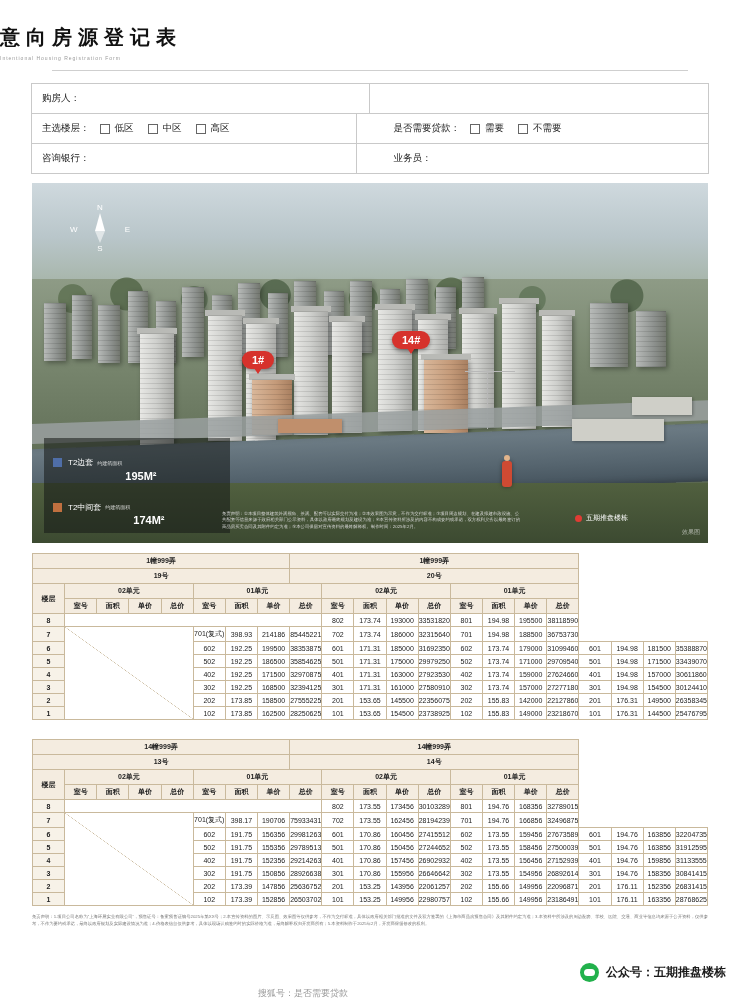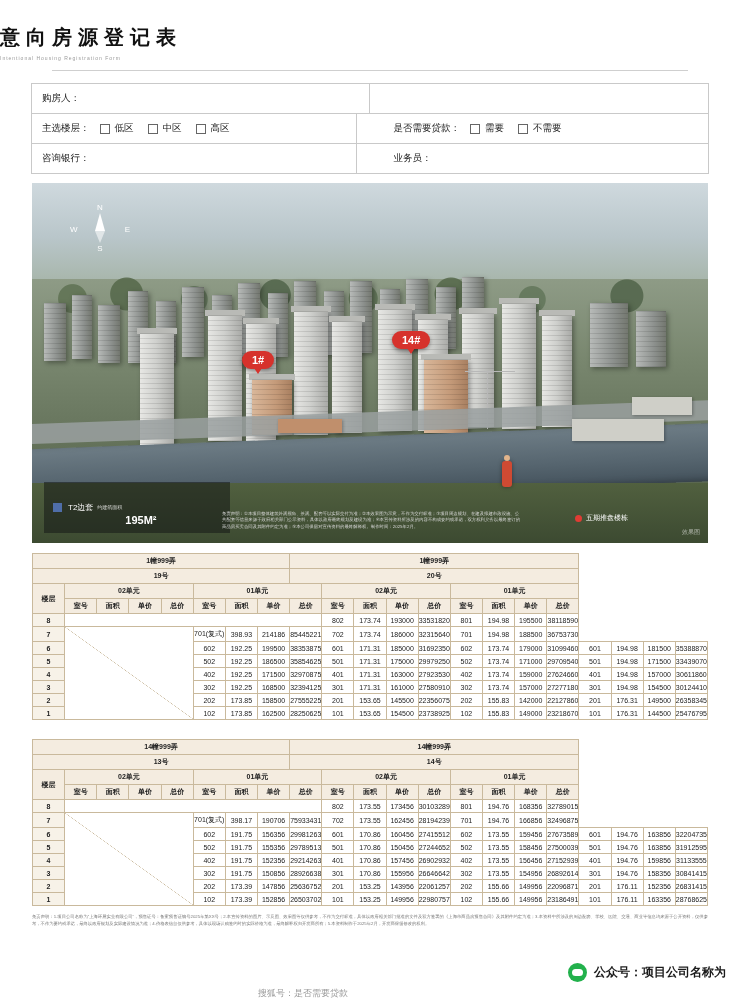--- a/index.html
+++ b/index.html
@@ -320,20 +320,26 @@
     <div class="tag" style="left:210px;top:168px;">1#</div>
     <div class="tag" style="left:360px;top:148px;">14#</div>
 
     <div class="legend">
       <div class="item">
         <i class="sw blue"></i>
         <span>T2边套</span>
         <span class="sub">约建筑面积</span>
         <span class="big">195M²</span>
       </div>
+      <div class="item">
+        <i class="sw orange"></i>
+        <span>T2中间套</span>
+        <span class="sub">约建筑面积</span>
+        <span class="big">174M²</span>
+      </div>
     </div>
 
     <div class="disclaimer">免责声明：①本项目整体建筑外观视角、景观、配套等以实际交付为准；②本效果图为示意，不作为交付标准；③项目周边规划、在建及拟建市政设施、公共配套等信息来源于政府相关部门公示资料，具体以政府最终规划及建设为准；④本宣传资料所涉及的内容不构成要约或承诺，双方权利义务以最终签订的商品房买卖合同及其附件约定为准；⑤本公司保留对宣传资料的最终解释权。制作时间：2025年2月。</div>
 
     <div class="marker5">
       <i class="dot"></i>
       <span>五期推盘楼栋</span>
     </div>
     <div class="watermark-r">效果图</div>
   </div>
@@ -706,18 +712,18 @@
         </tr>
       </tbody>
     </table>
   </div>
 
   <div class="footer-note">免责声明：1.项目公司名称为“上海环展实业有限公司”，预售证号：备案预售证编号2025年第XX号；2.本宣传资料的图片、示意图、效果图等仅供参考，不作为交付标准，具体以政府相关部门批准的文件及双方签署的《上海市商品房预售合同》及其附件约定为准；3.本资料中所涉及的周边配套、学校、医院、交通、商业等信息均来源于公开资料，仅供参考，不作为要约或承诺，最终以政府规划及实际建设情况为准；4.价格表信息仅供参考，具体以现场认购签约时的实际价格为准，最终解释权归开发商所有；5.本资料制作于2025年2月，开发商保留修改的权利。</div>
 
   <div class="footer-bar">
     <div class="wechat">
       <span class="badge"></span>
-      <span>公众号：项目公司名称为</span>
+      <span>公众号：五期推盘楼栋</span>
     </div>
     <div class="sohu-left">搜狐号：是否需要贷款</div>
   </div>
 
 </div>
 
 </body></html>

